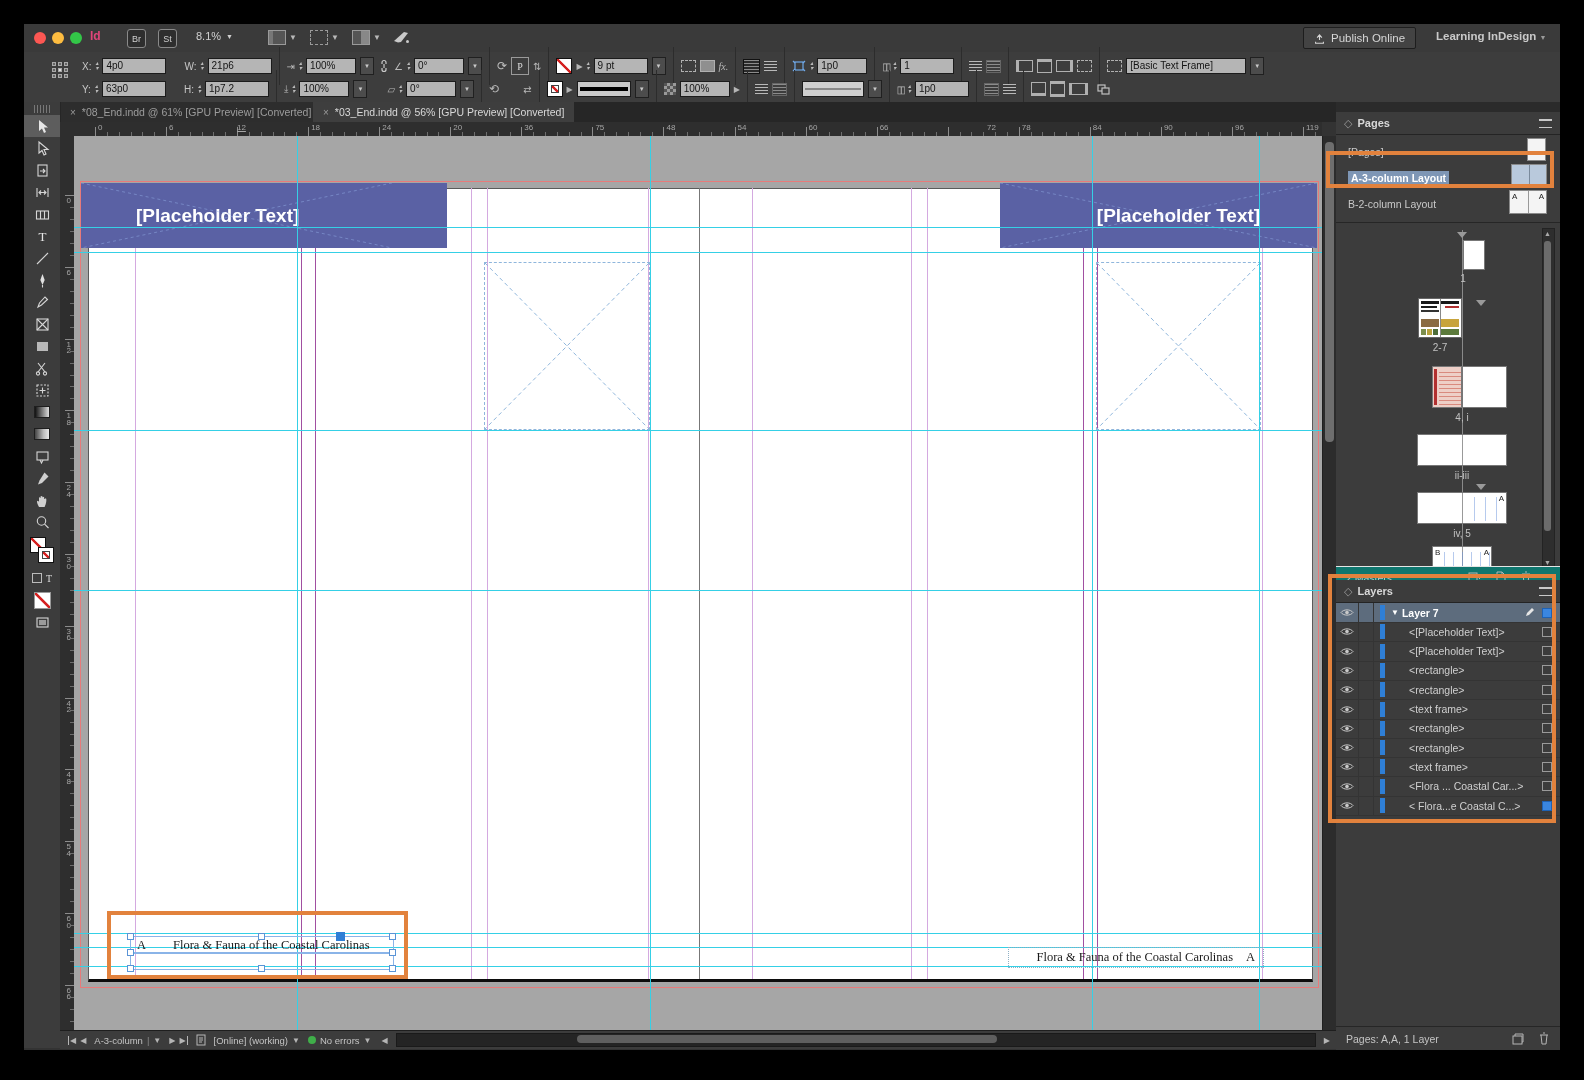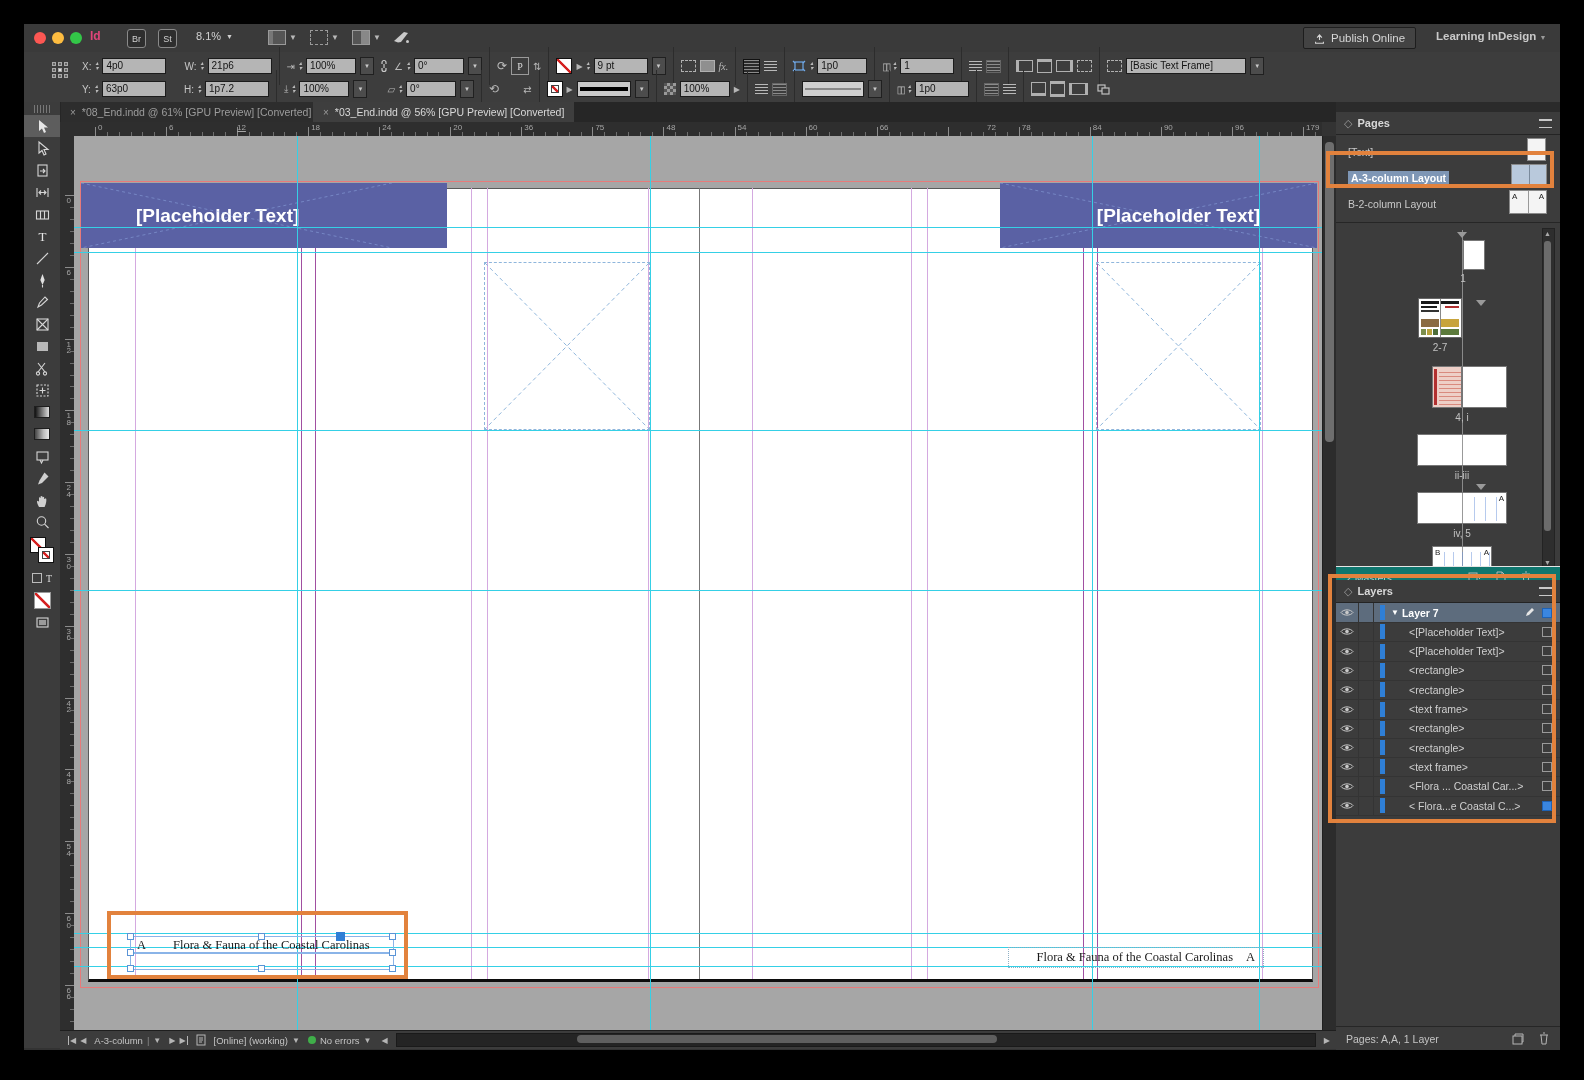--- a/index.html
+++ b/index.html
@@ -607,21 +607,21 @@
       <div class="htick" style="left: 1134.26px; height: 4px; background: rgb(110, 110, 110);"></div>
       <div class="htick" style="left: 1146.1px; height: 4px; background: rgb(110, 110, 110);"></div>
       <div class="htick" style="left: 1157.96px; height: 9px;"></div>
       <span class="hlabel" style="left: 1160.96px;">96</span>
       <div class="htick" style="left: 1169.8px; height: 4px; background: rgb(110, 110, 110);"></div>
       <div class="htick" style="left: 1181.64px; height: 4px; background: rgb(110, 110, 110);"></div>
       <div class="htick" style="left: 1193.48px; height: 4px; background: rgb(110, 110, 110);"></div>
       <div class="htick" style="left: 1205.32px; height: 4px; background: rgb(110, 110, 110);"></div>
       <div class="htick" style="left: 1217.16px; height: 4px; background: rgb(110, 110, 110);"></div>
       <div class="htick" style="left: 1229.02px; height: 9px;"></div>
-      <span class="hlabel" style="left: 1232.02px;">179</span>
+      <span class="hlabel" style="left: 1232.02px;">119</span>
       <div class="htick" style="left: 1240.86px; height: 4px; background: rgb(110, 110, 110);"></div>
     </div>
   <div class="vruler" id="vruler">
       <div class="vtick" style="top: 59px; width: 9px;"></div>
       <div class="vlabel" style="top: 62px;">0</div>
       <div class="vtick" style="top: 70.97px; width: 4px; background: rgb(110, 110, 110);"></div>
       <div class="vtick" style="top: 82.94px; width: 4px; background: rgb(110, 110, 110);"></div>
       <div class="vtick" style="top: 94.91px; width: 4px; background: rgb(110, 110, 110);"></div>
       <div class="vtick" style="top: 106.88px; width: 4px; background: rgb(110, 110, 110);"></div>
       <div class="vtick" style="top: 118.85px; width: 4px; background: rgb(110, 110, 110);"></div>
@@ -825,21 +825,21 @@
 
   <div class="rightdock">
 
     <div class="pages-panel">
       <div class="panel-hd">
         <span style="color:#9a9a9a;font-weight:normal;">◇</span>
         <span>Pages</span>
         <span class="panel-menu"></span>
       </div>
       <div class="master-row" style="top:28px;">
-        <span>[Text]</span>
+        <span>[Pages]</span>
       </div>
       <div class="mthumb" style="left:191px;top:26px;width:17px;height:21px;"></div>
       <div class="master-row" style="top:54px;">
         <span class="sel">A-3-column Layout</span>
       </div>
       <div class="mthumb" style="left:175px;top:52px;width:34px;height:21px;background:#b9c9dc;">
         <div style="position:absolute;left:50%;top:0;width:1px;height:100%;background:#7a8a9c;"></div>
       </div>
       <div class="master-row" style="top:80px;">
         <span>B-2-column Layout</span>

